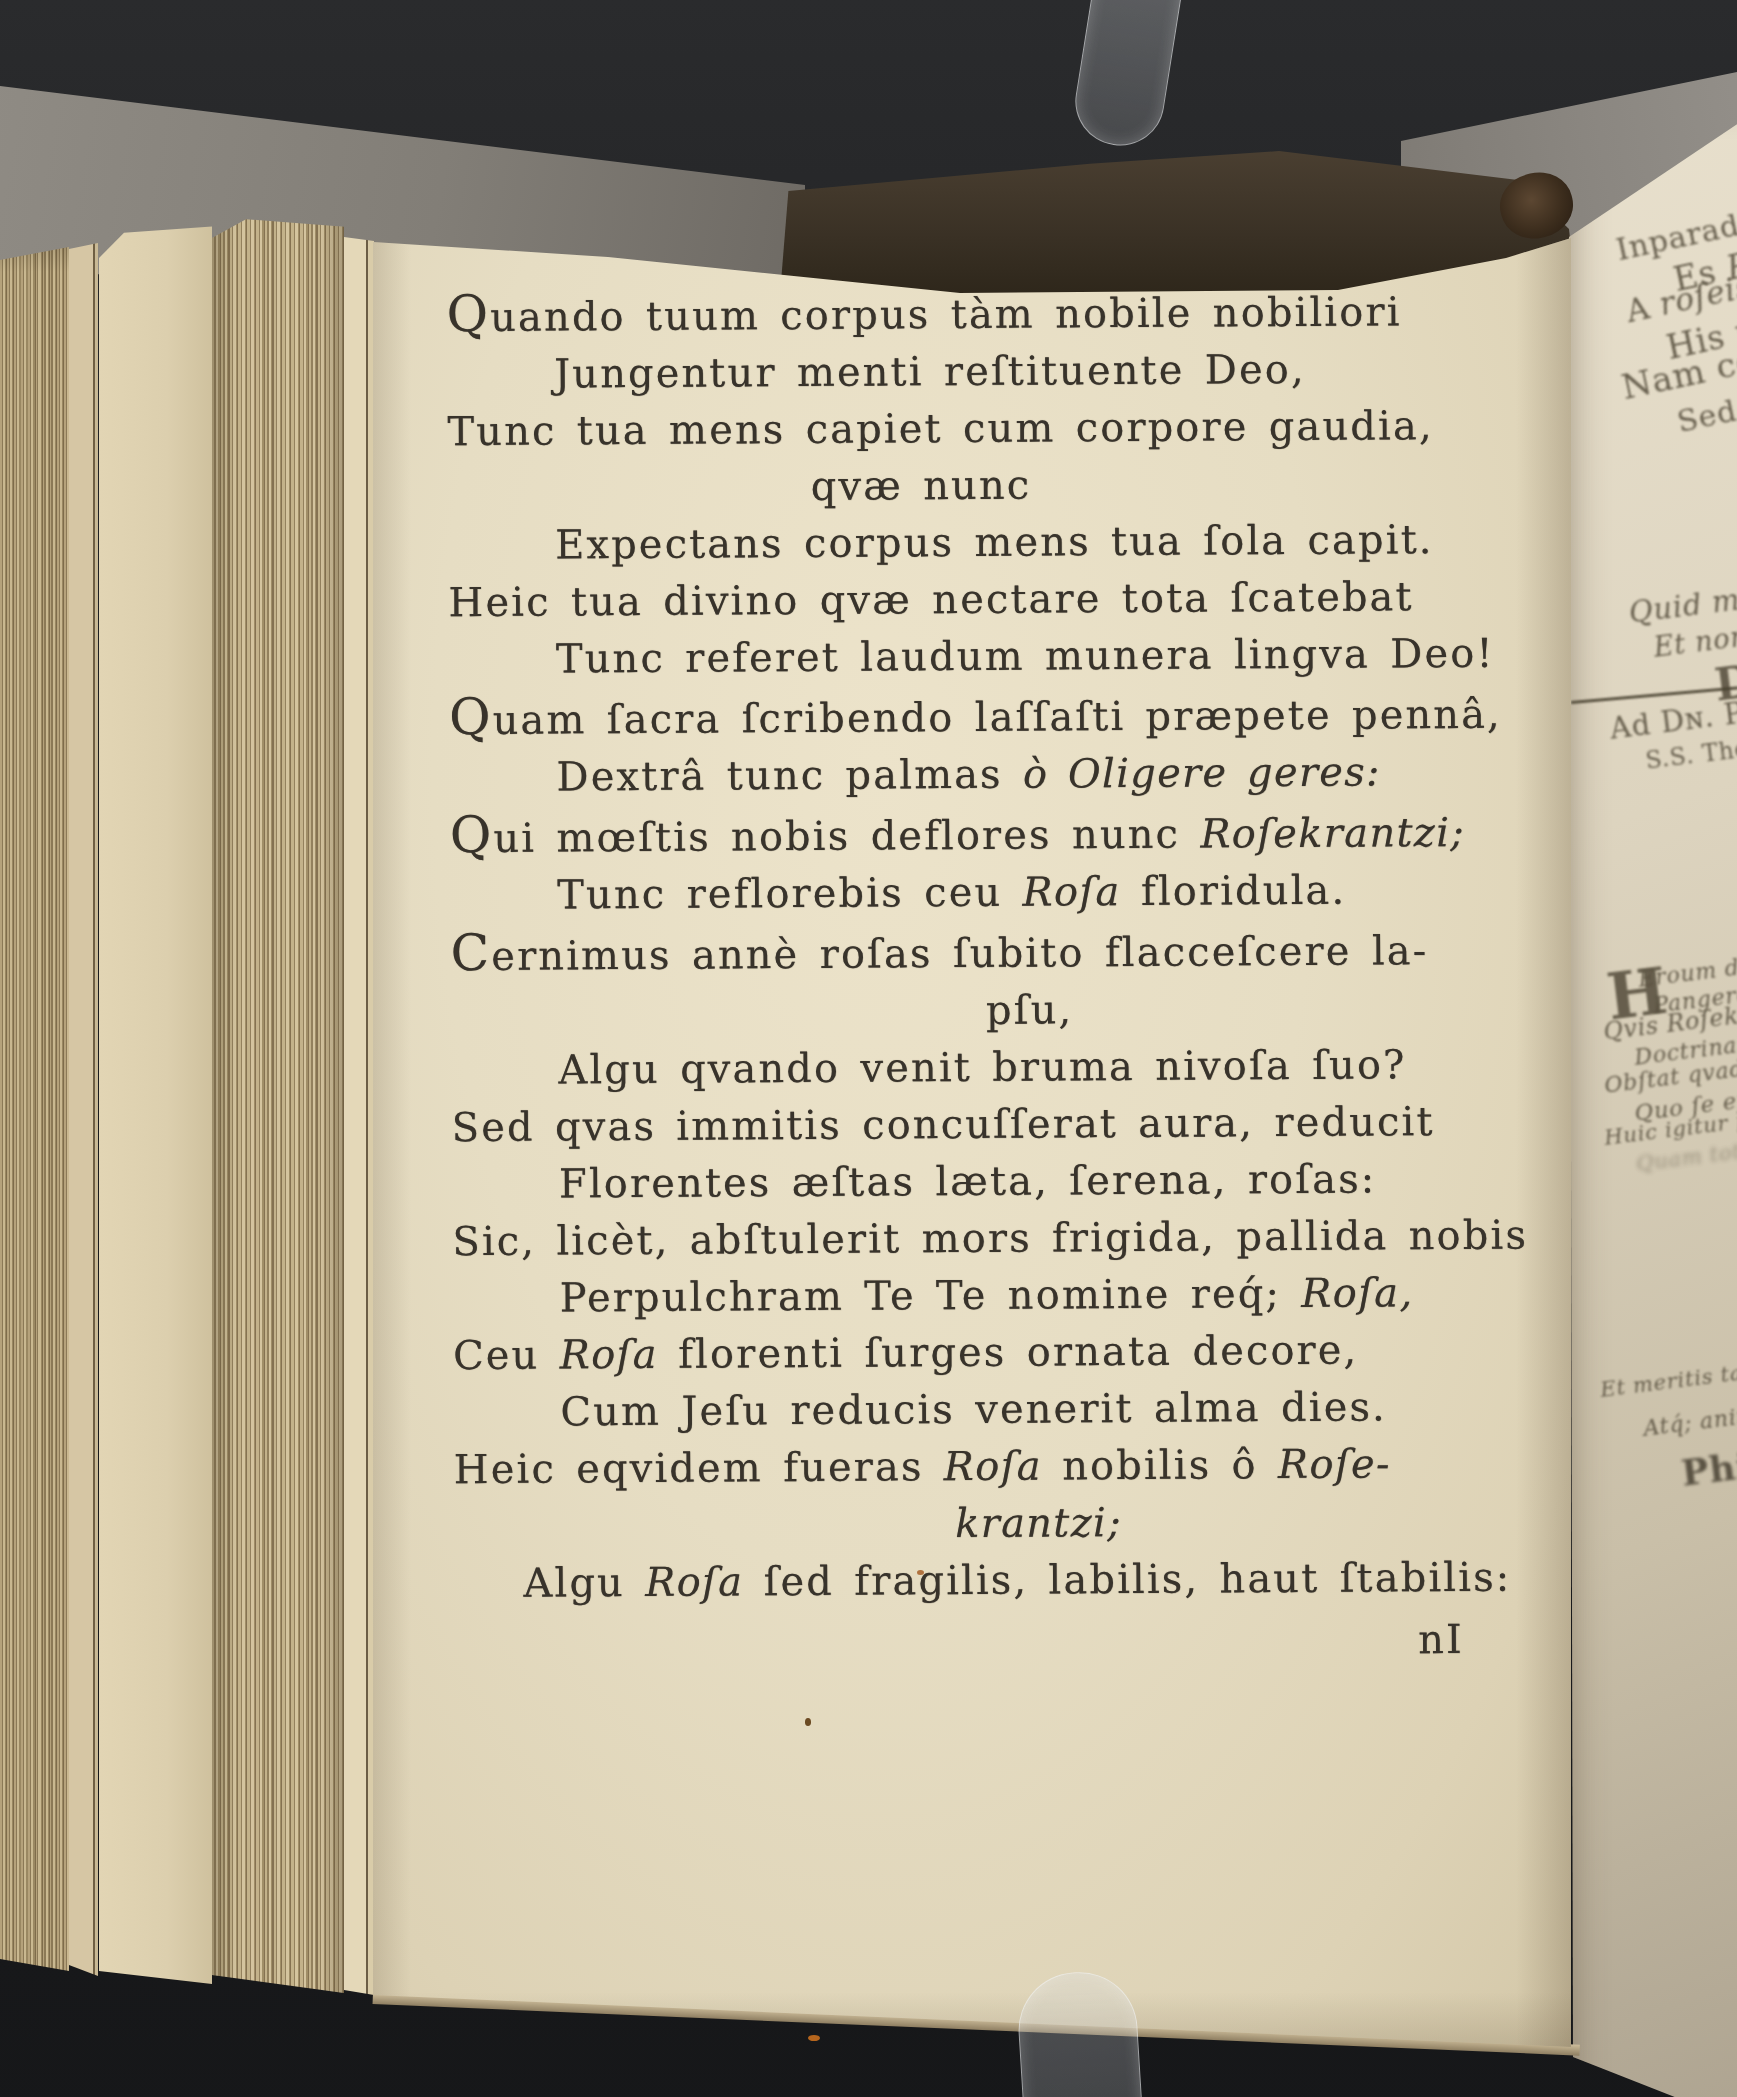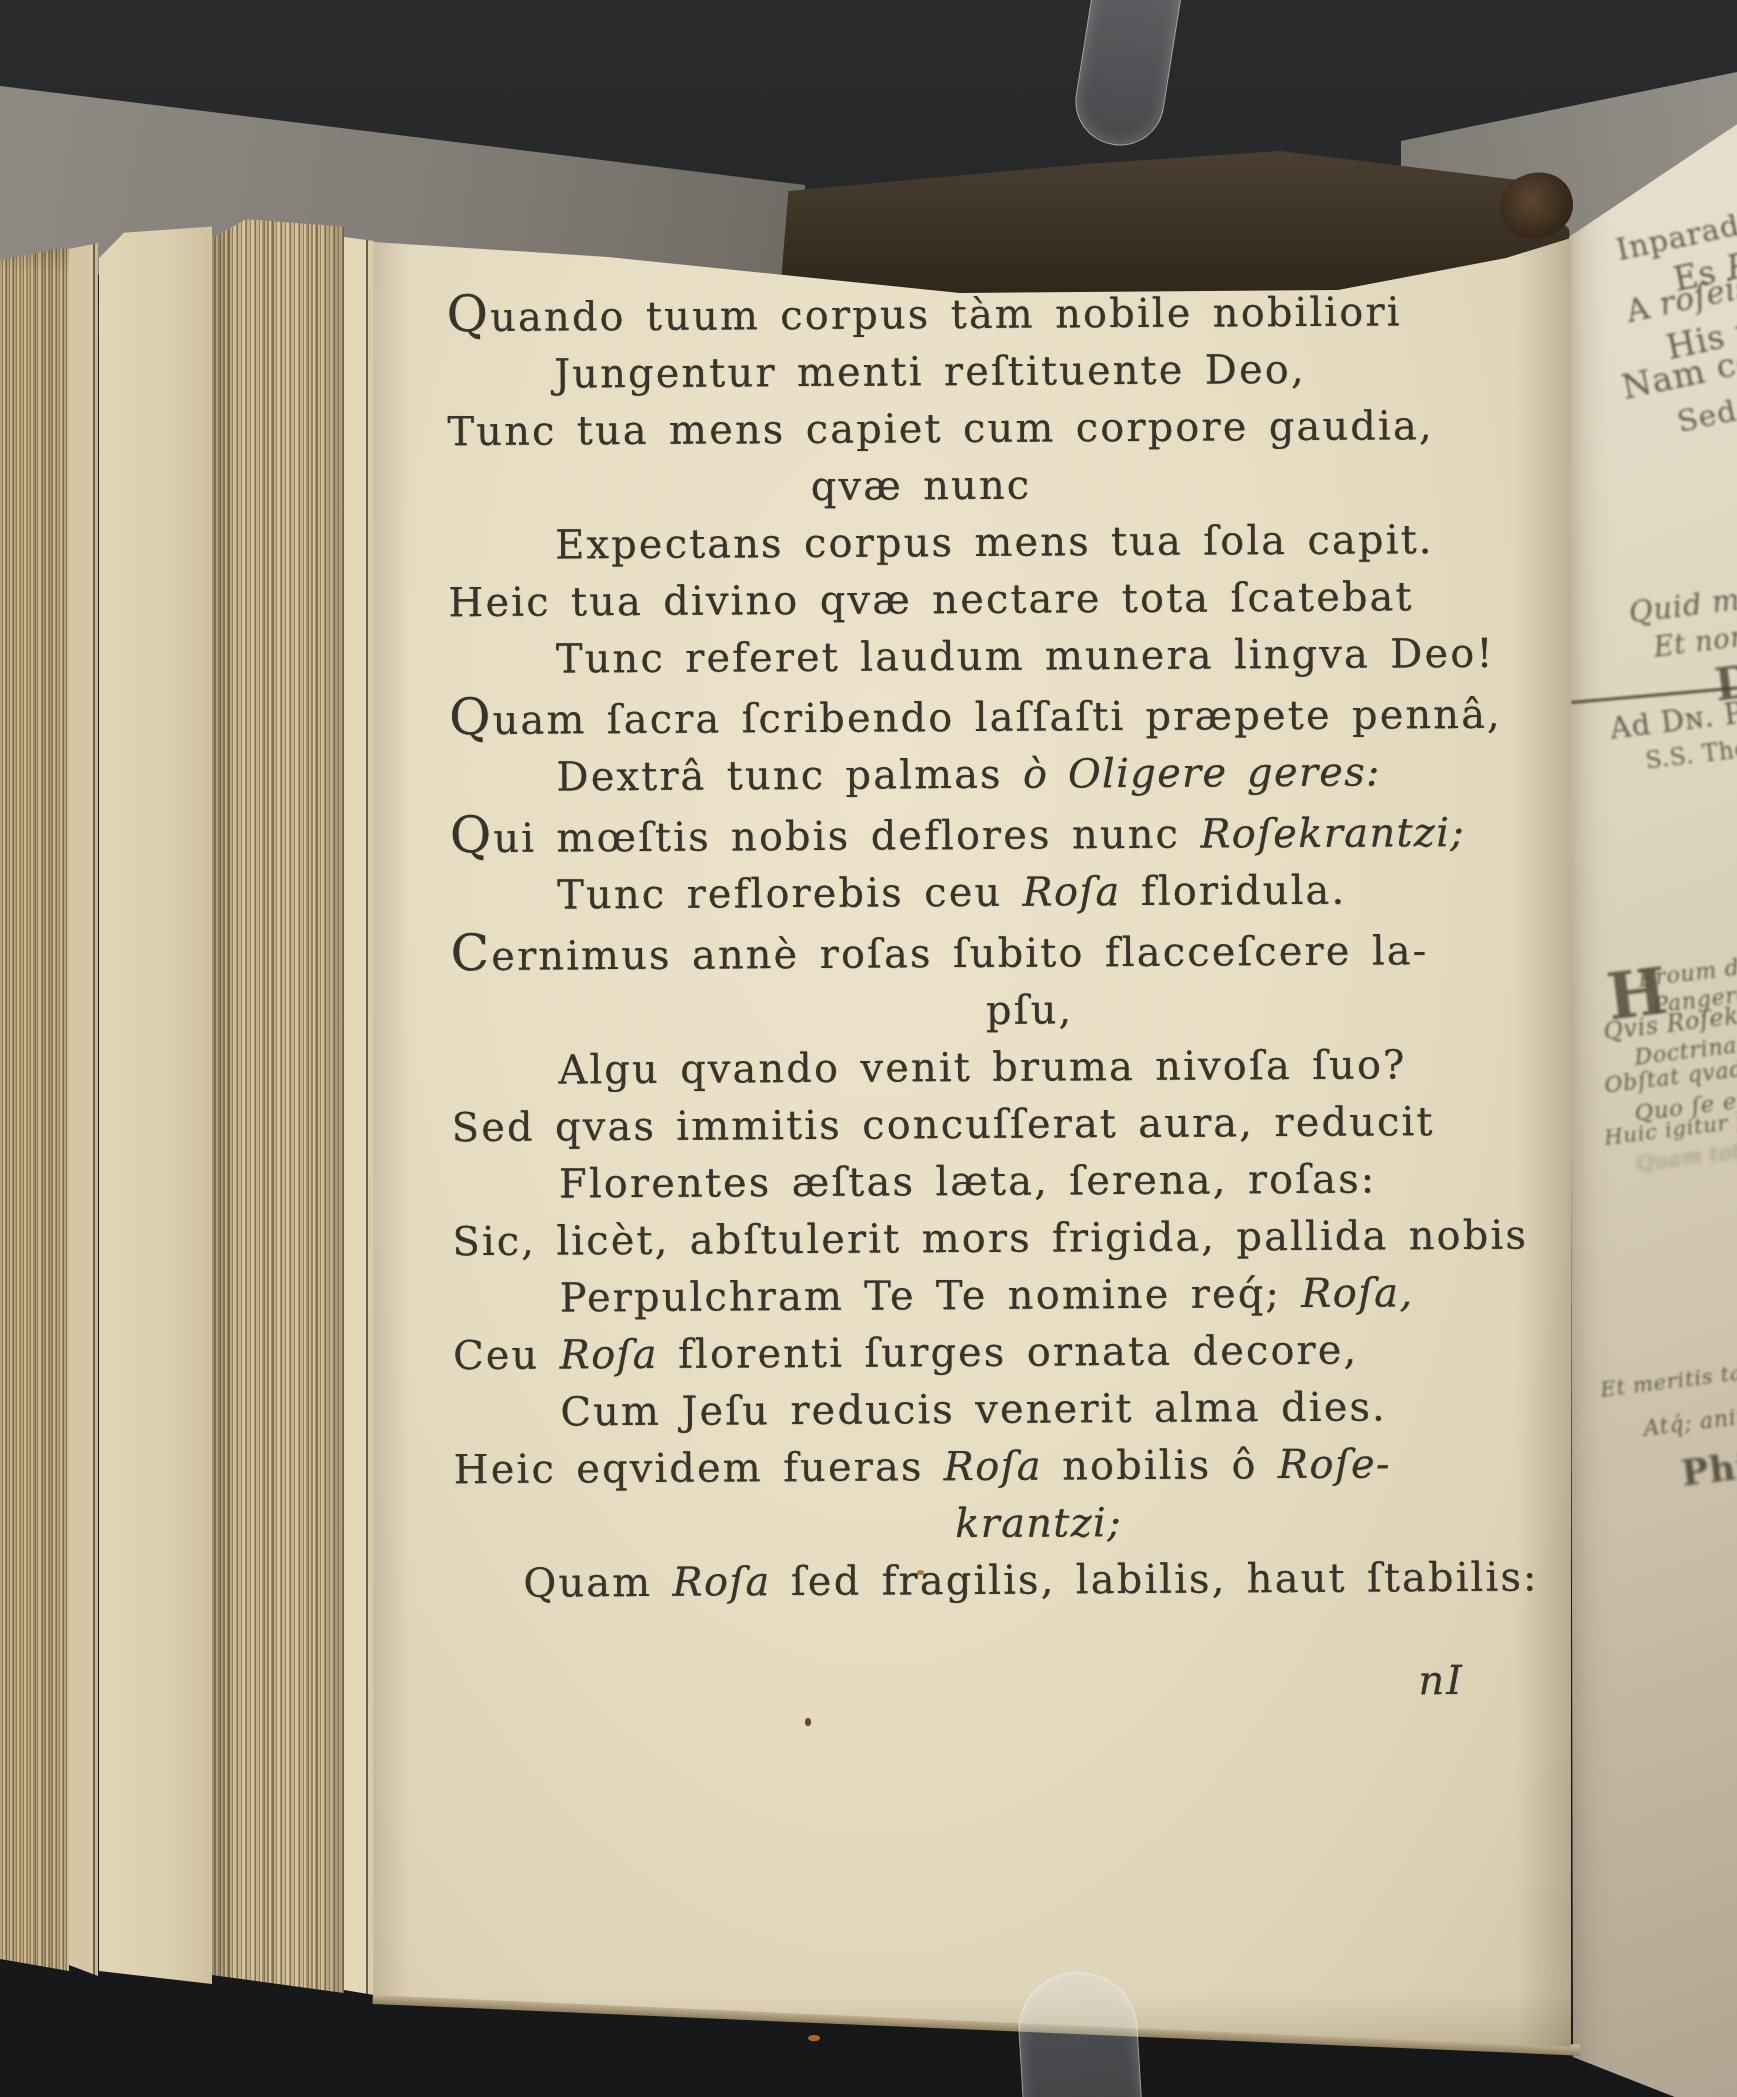--- a/index.html
+++ b/index.html
@@ -81,21 +81,21 @@
       text-shadow:0 0 0.8px rgba(52,46,37,.5),0.4px 0.4px 0 rgba(52,46,37,.18);}
   .line{white-space:nowrap;}
   .line em{font-style:italic;letter-spacing:1.3px;}
   .line.big::first-letter{font-size:1.26em;}
   .ind-a{padding-left:0;}
   .ind-b{padding-left:107px;}
   .ind-b2{padding-left:69px;}
   .ind-c1{padding-left:363px;}
   .ind-c2{padding-left:535px;}
   .ind-c3{padding-left:501px;}
-  .sig{position:absolute;top:1373px;right:23px;font-style:italic;}
+  .sig{position:absolute;top:1332px;right:23px;}
 
   
   .speck{position:absolute;z-index:7;border-radius:50%;}
   .speck1{left:805px;top:1718px;width:5.9px;height:7.6px;background:#6b4a22;}
   .speck2{left:808px;top:2035px;width:11.7px;height:5.9px;background:#b5651d;}
   .speck3{left:917px;top:1570px;width:6.7px;height:5px;background:#a3571e;opacity:.8;}
 
   
   .strap{position:absolute;z-index:9;
       background:linear-gradient(180deg,rgba(214,218,222,.30),rgba(200,204,210,.20));
@@ -171,21 +171,21 @@
       <div class="line ind-c2"><span>pſu,</span></div>
       <div class="line ind-b"><span>Algu qvando venit bruma nivoſa ſuo?</span></div>
       <div class="line ind-a"><span>Sed qvas immitis concuſſerat aura, reducit</span></div>
       <div class="line ind-b"><span>Florentes æſtas læta, ſerena, roſas:</span></div>
       <div class="line ind-a"><span>Sic, licèt, abſtulerit mors frigida, pallida nobis</span></div>
       <div class="line ind-b"><span>Perpulchram Te Te nomine req́; </span><em>Roſa,</em></div>
       <div class="line ind-a"><span>Ceu </span><em>Roſa</em><span> florenti ſurges ornata decore,</span></div>
       <div class="line ind-b"><span>Cum Jeſu reducis venerit alma dies.</span></div>
       <div class="line ind-a"><span>Heic eqvidem fueras </span><em>Roſa</em><span> nobilis ô </span><em>Roſe-</em></div>
       <div class="line ind-c3"><em>krantzi;</em></div>
-      <div class="line ind-b2"><span>Quam </span><em>Roſa</em><span> ſed fragilis, labilis, haut ſtabilis:</span></div>
+      <div class="line ind-b2"><span>Algu </span><em>Roſa</em><span> ſed fragilis, labilis, haut ſtabilis:</span></div>
       <div class="line sig">nI</div>
   </div>
 
   <div class="speck speck1"></div>
   <div class="speck speck2"></div>
   <div class="speck speck3"></div>
 
   <div class="strap strap-top"></div>
   <div class="strap strap-bottom"></div>
 

